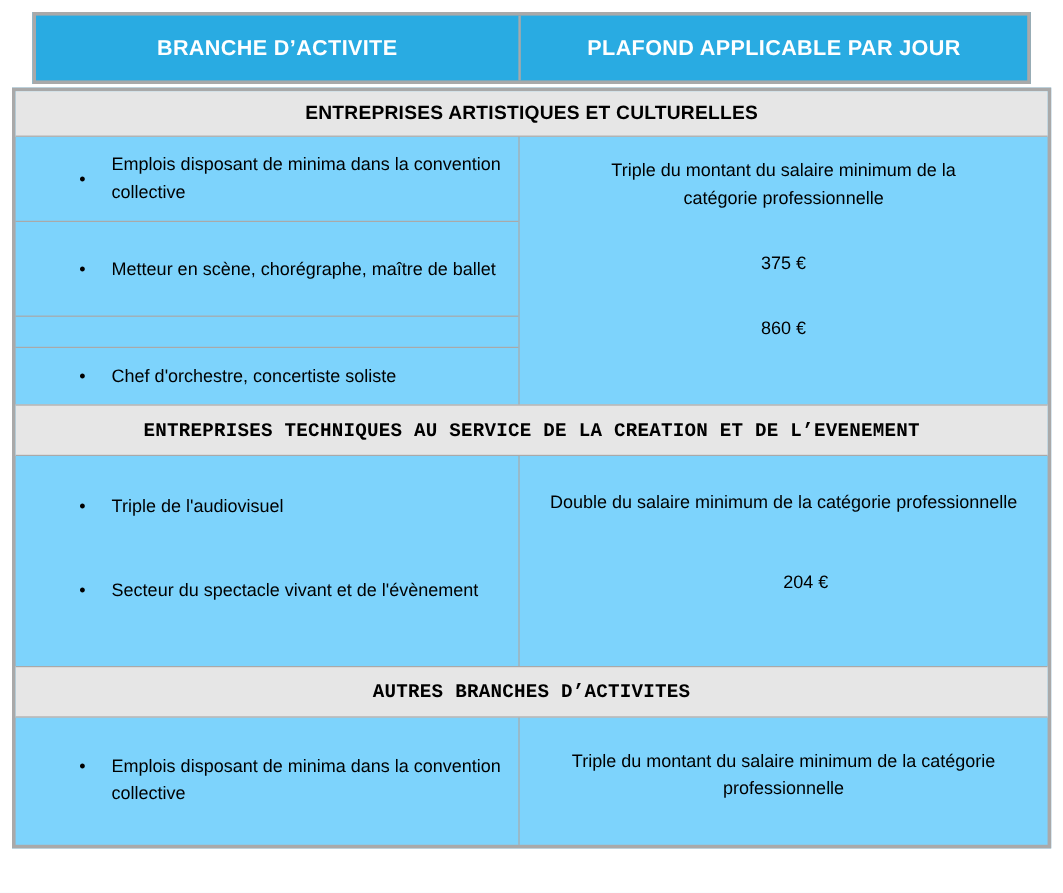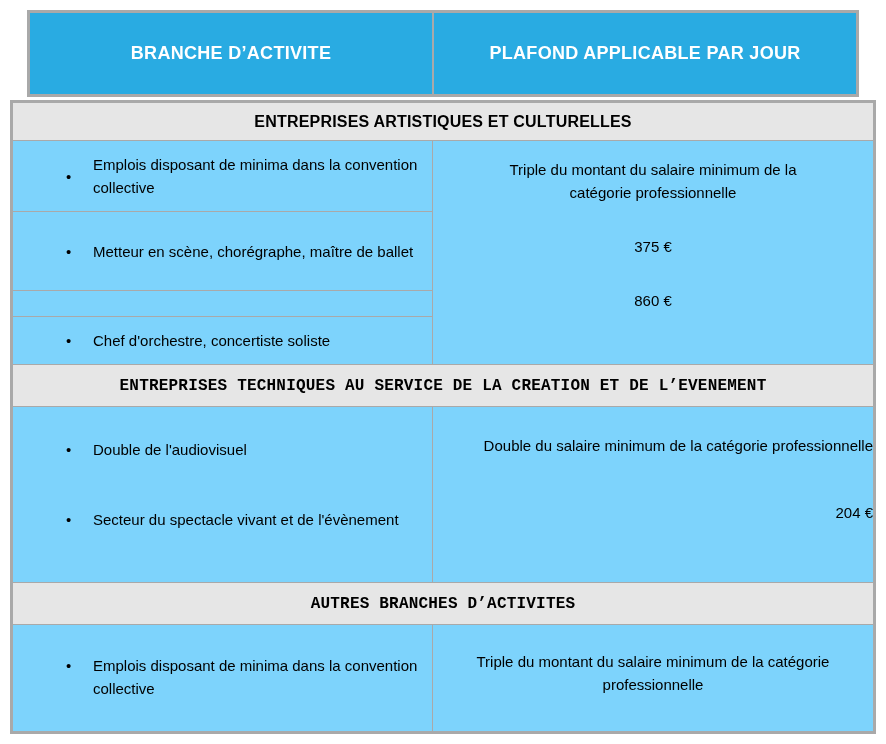--- a/index.html
+++ b/index.html
@@ -13,21 +13,21 @@
   html,body{background:#fff;}
   body{
     width:886px;height:744px;position:relative;overflow:hidden;
     font-family:"Liberation Sans","DejaVu Sans",sans-serif;
     color:var(--body-text);
   }
   .doc-table{position:absolute;left:10px;top:10px;width:866px;}
 
   
   .header-row{
-    margin:0 17px;height:87px;border:3px solid var(--border-gray);
+    margin:0 17px;height:60px;border:3px solid var(--border-gray);
     background:var(--header-blue);display:flex;
   }
   .header-cell{
     display:flex;align-items:center;justify-content:center;
     color:var(--header-text);font-weight:bold;font-size:18px;letter-spacing:.3px;
     text-align:center;
   }
   .hc-left{width:402px;}
   .hdr-divider{width:2px;background:var(--border-gray);}
   .hc-right{flex:1;}
@@ -62,21 +62,21 @@
   .s1{height:223px;}
   .s1 .col-right{padding-top:17px;}
   .s1 .rp{max-width:340px;}
   .s1 .rp + .rp{margin-top:31px;}
 
   
   .s2{height:175px;}
   .s2 .col-left{padding-top:31px;}
   .s2 .row{border-bottom:none;padding-left:53px;height:auto;align-items:flex-start;}
   .s2 .row + .row{margin-top:47px;}
-  .s2 .col-right{padding-top:27px;align-items:flex-end;}
+  .s2 .col-right{padding-top:27px;}
   .s2 .rp{max-width:392px;}
   .s2 .rp + .rp{margin-top:44px;margin-left:37px;}
 
   
   .s3{height:106px;}
   .s3 .col-left{padding-top:29px;}
   .s3 .row{border-bottom:none;height:auto;align-items:flex-start;}
   .s3 .col-right{padding-top:25px;}
   .s3 .rp{max-width:404px;}
 </style>
@@ -119,21 +119,21 @@
         <p class="rp">860 €</p>
       </div>
     </div>
 
     <div class="band tall">ENTREPRISES TECHNIQUES AU SERVICE DE LA CREATION ET DE L’EVENEMENT</div>
 
     <div class="section s2">
       <div class="col-left">
         <div class="row">
           <span class="bullet">•</span>
-          <span class="li-text">Double de l'audiovisuel</span>
+          <span class="li-text">Triple de l'audiovisuel</span>
         </div>
         <div class="row">
           <span class="bullet">•</span>
           <span class="li-text">Secteur du spectacle vivant et de l'évènement</span>
         </div>
       </div>
       <div class="col-right">
         <p class="rp">Double du salaire minimum de la catégorie professionnelle</p>
         <p class="rp">204 €</p>
       </div>

